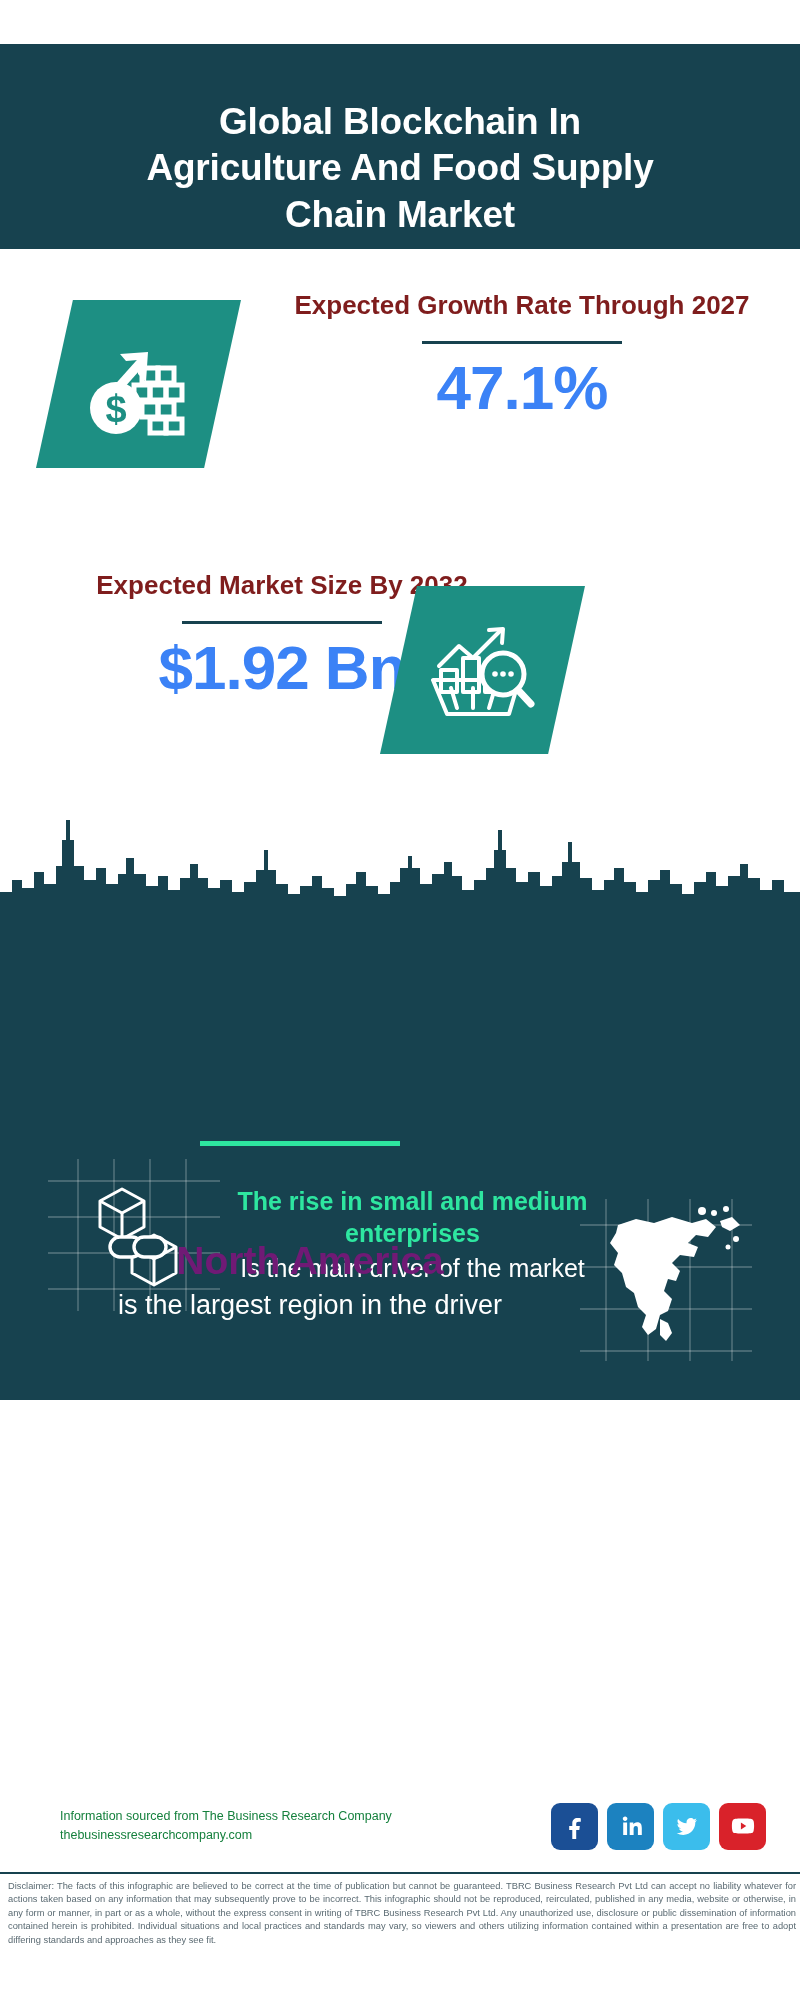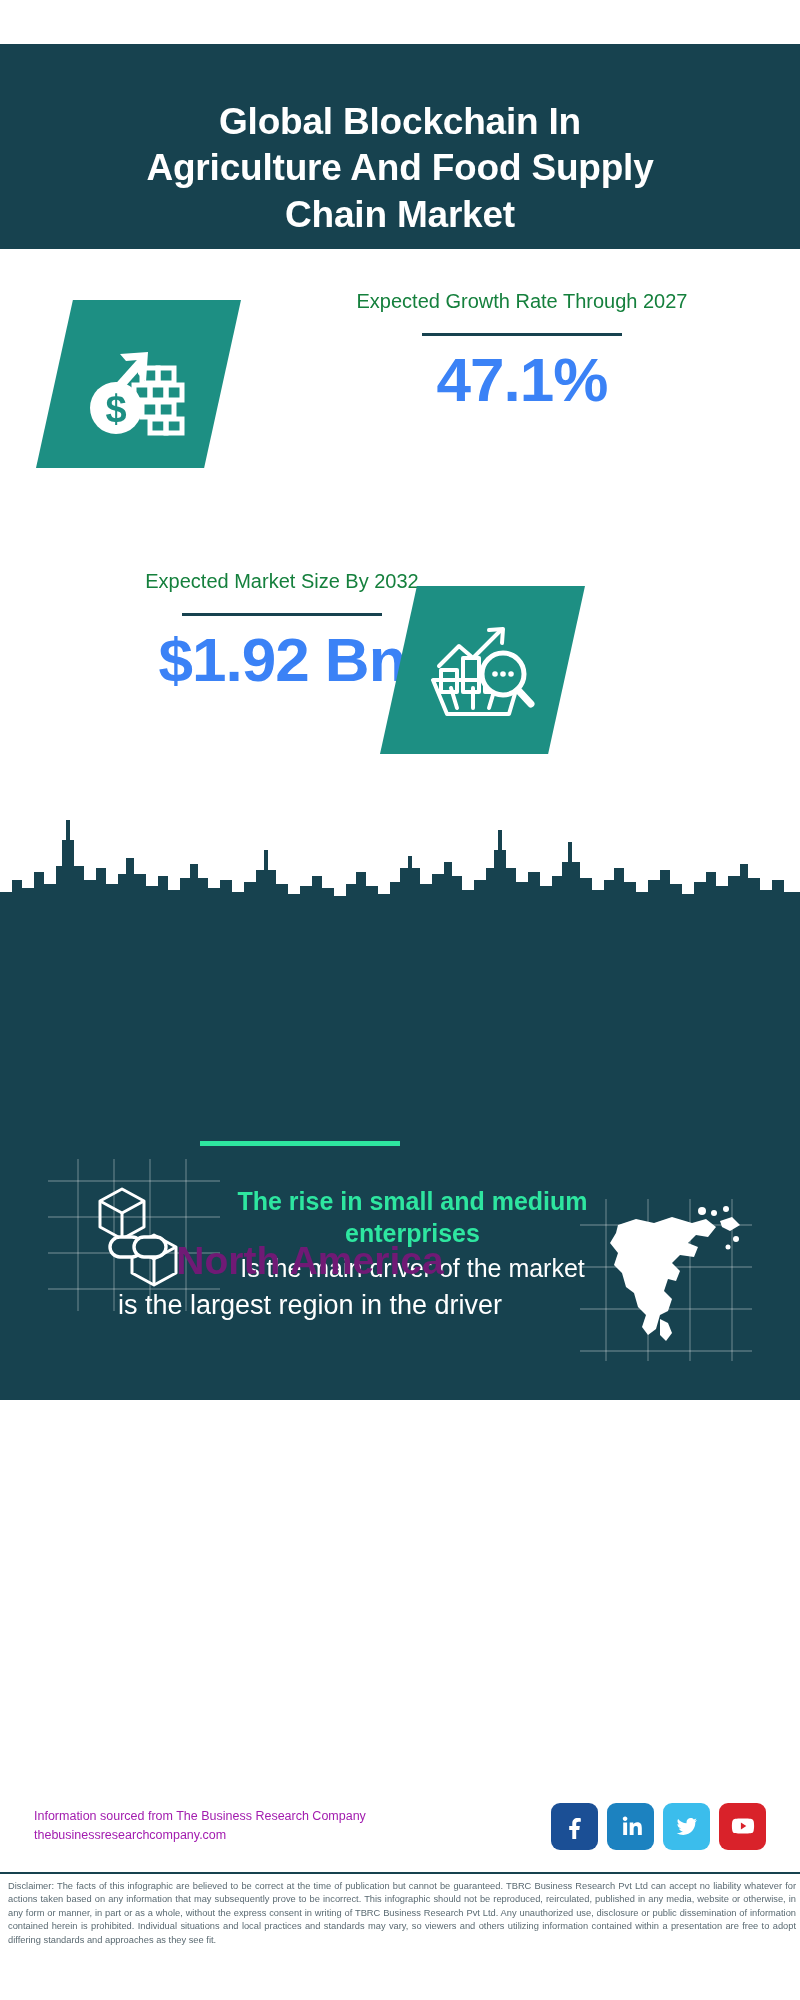--- a/index.html
+++ b/index.html
@@ -70,23 +70,23 @@
 
   
   .stat {
     position: absolute;
     text-align: center;
   }
   .stat.growth { left: 262px; top: 288px; width: 520px; }
   .stat.size   { left: 22px;  top: 568px; width: 520px; }
 
   .stat-label {
-    color: #15803d;
-    font-size: 20px;
-    font-weight: normal;
+    color: #7f1d1d;
+    font-size: 26px;
+    font-weight: bold;
     line-height: 1.35;
   }
   .stat-rule {
     width: 200px;
     height: 3px;
     background: #17424f;
     margin: 18px auto 10px auto;
   }
   .stat-value {
     color: #3b82f6;
@@ -191,23 +191,24 @@
     left: 0; top: 1787px;
     width: 800px;
     height: 78px;
     background: #ffffff;
     display: flex;
     align-items: center;
     padding: 0 34px;
   }
   .source-text { flex: 1; }
   .source-line {
-    color: #a21caf;
+    color: #15803d;
     font-size: 12.5px;
     line-height: 1.55;
+    margin-left: 26px;
   }
   .socials { display: flex; gap: 9px; }
   .social {
     width: 47px; height: 47px;
     border-radius: 9px;
     display: flex;
     align-items: center;
     justify-content: center;
   }
   .social svg { display: block; }

